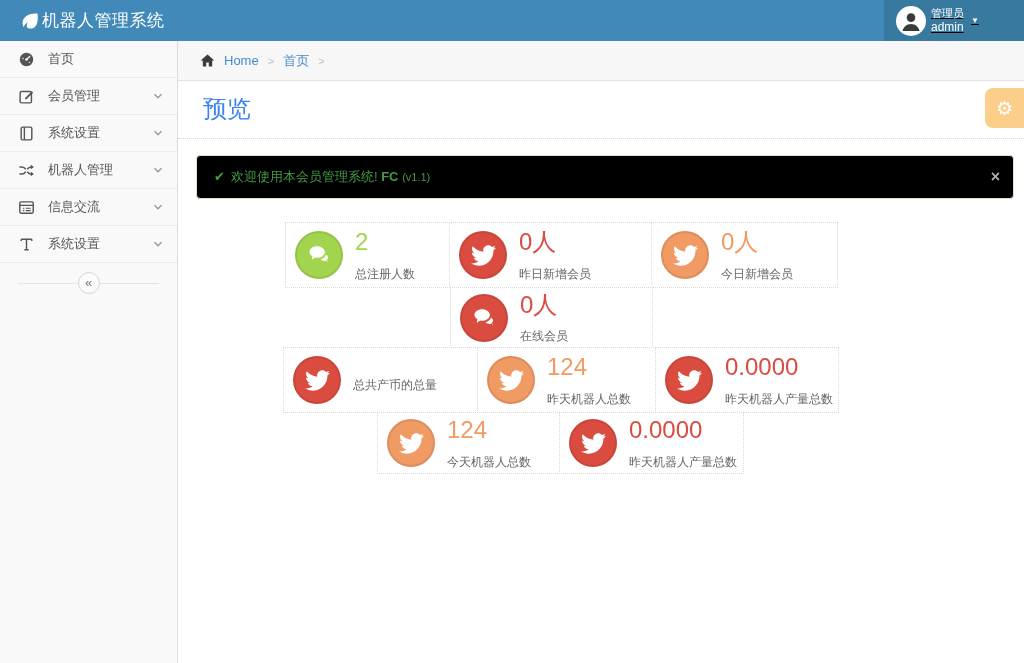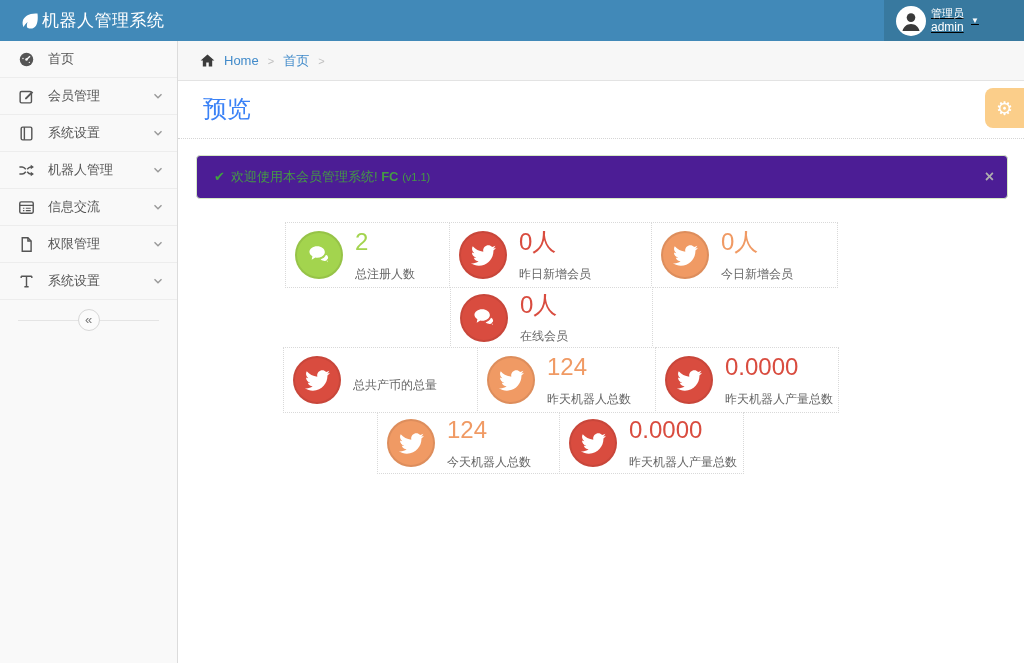--- a/index.html
+++ b/index.html
@@ -31,21 +31,21 @@
 
   
   .content { flex: 1; position: relative; background: #fff; }
   .breadcrumb { height: 40px; background: #f7f7f7; border-bottom: 1px solid #e3e3e3; display: flex; align-items: center; gap: 9px; padding: 0 22px; font-size: 13px; }
   .crumb-link { color: #428bca; cursor: pointer; text-decoration: none; }
   .crumb-sep { color: #c0c0c0; font-size: 11px; }
   .title-bar { padding: 12px 25px 13px; border-bottom: 1px dotted #d5d5d5; }
   .page-title { font-size: 24px; font-weight: normal; color: #3b82f6; }
   .gear-btn { position: absolute; right: 0; top: 47px; width: 39px; height: 40px; background: #fbce8a; border-radius: 8px 0 0 8px; color: #fff; font-size: 19px; display: flex; align-items: center; justify-content: center; cursor: pointer; }
 
-  .alert { position: relative; margin: 16px 16px 0 18px; background: #4c1d95; border: 1px solid #d6e9c6; border-radius: 4px; padding: 12px 30px 12px 17px; color: #459a45; font-size: 13px; }
+  .alert { position: relative; margin: 16px 10px 0 18px; background: #000000; border: 1px solid #d6e9c6; border-radius: 4px; padding: 12px 30px 12px 17px; color: #459a45; font-size: 13px; }
   .alert .check { color: #3fa33f; font-weight: bold; margin-right: 6px; }
   .alert .brand-b { font-weight: bold; }
   .alert .ver { font-size: 11px; }
   .alert-close { position: absolute; right: 13px; top: 50%; transform: translateY(-50%); color: #aeaeae; font-size: 16px; font-weight: bold; cursor: pointer; line-height: 1; }
 
   
   .cards { margin-top: 23px; }
   .crow { display: flex; }
   .crow + .crow { margin-top: -1px; }
   .r1 { margin-left: 107px; }
@@ -170,34 +170,20 @@
             </svg>
         </span>
         <span class="menu-label">信息交流</span>
         <span class="chev">
           <svg viewBox="0 0 16 16" width="14" height="14" fill="none" stroke="#999" stroke-width="1.6">
               <polyline points="4,6 8,10 12,6"></polyline>
             </svg>
         </span>
       </div>
 
-      <div class="menu-item">
-        <span class="menu-icon">
-          <svg viewBox="0 0 24 24" width="17" height="17" fill="none" stroke="#555" stroke-width="2">
-              <path d="M6 2.5h8l4.5 4.5v14.5H6z"></path>
-              <path d="M14 2.5V7h4.5"></path>
-            </svg>
-        </span>
-        <span class="menu-label">权限管理</span>
-        <span class="chev">
-          <svg viewBox="0 0 16 16" width="14" height="14" fill="none" stroke="#999" stroke-width="1.6">
-              <polyline points="4,6 8,10 12,6"></polyline>
-            </svg>
-        </span>
-      </div>
 
       <div class="menu-item">
         <span class="menu-icon">
           <svg viewBox="0 0 24 24" width="17" height="17" fill="none" stroke="#555" stroke-width="2">
               <path d="M4.5 4.5h15M12 4.5V19M9 19.5h6M4.5 4.5V7M19.5 4.5V7"></path>
             </svg>
         </span>
         <span class="menu-label">系统设置</span>
         <span class="chev">
           <svg viewBox="0 0 16 16" width="14" height="14" fill="none" stroke="#999" stroke-width="1.6">

